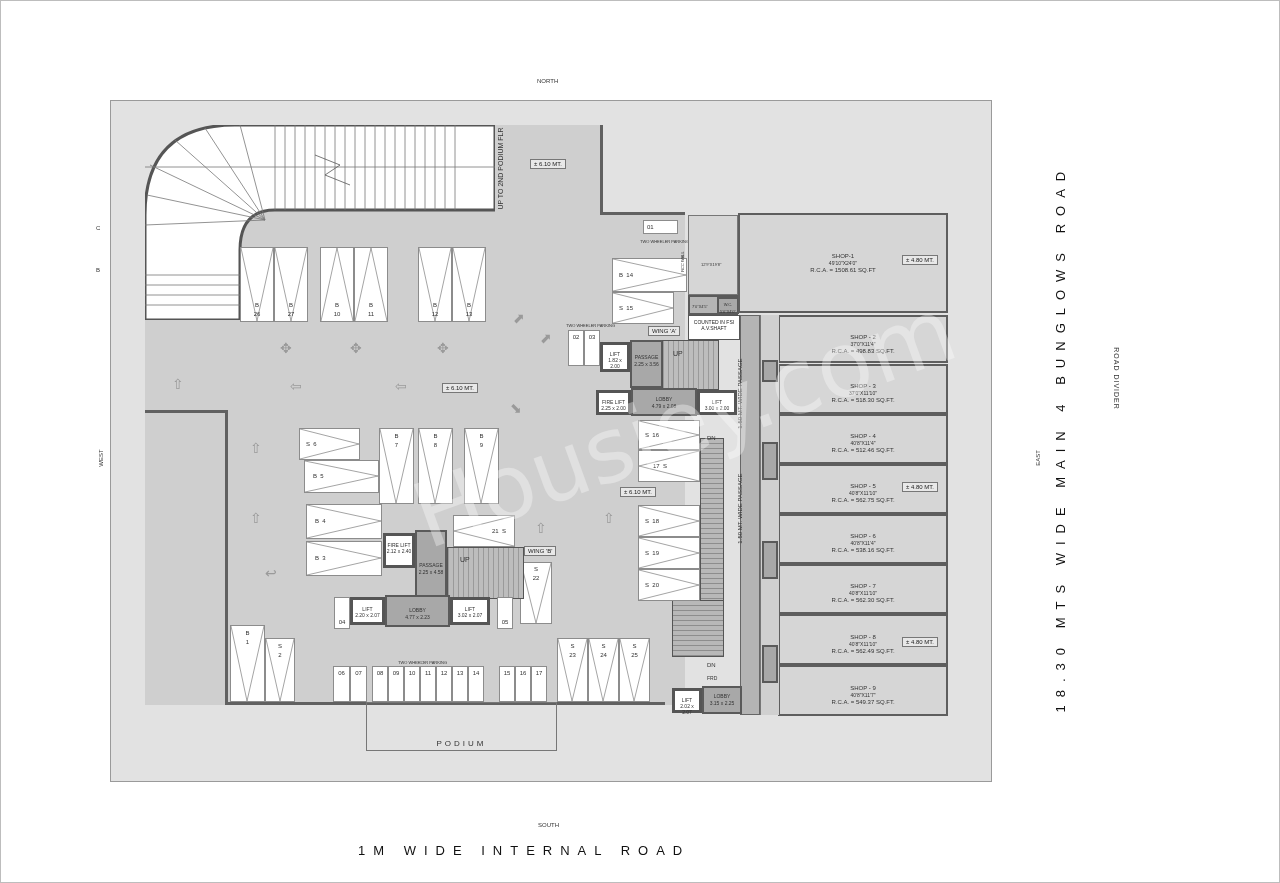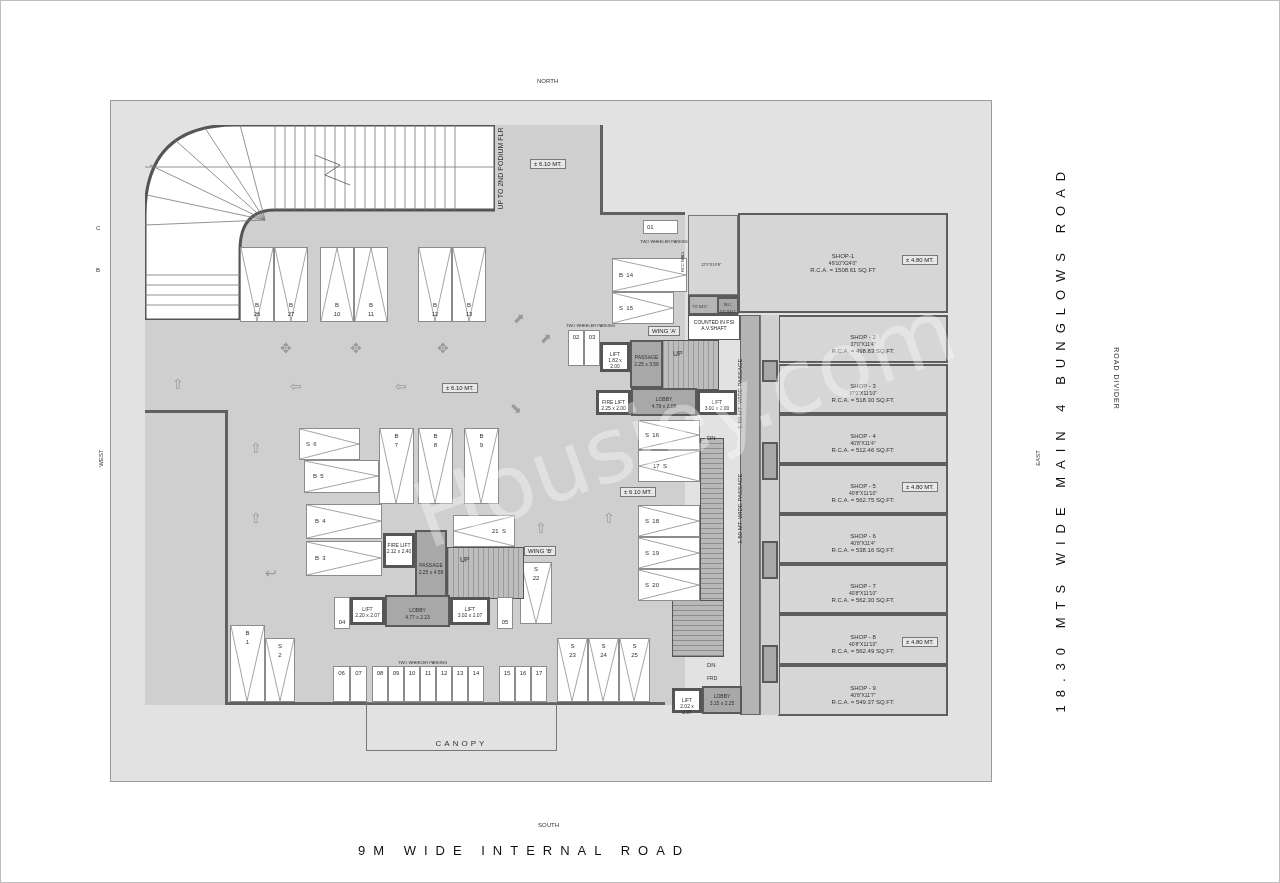--- a/index.html
+++ b/index.html
@@ -30,21 +30,21 @@
 
 <div class="frame"></div>
 
 <div class="compass" style="left:537px;top:78px;">NORTH</div>
 <div class="compass" style="left:538px;top:822px;">SOUTH</div>
 <div class="compass" style="left:1030px;top:455px;transform:rotate(-90deg);">EAST</div>
 <div class="compass" style="left:92px;top:455px;transform:rotate(-90deg);">WEST</div>
 <div class="compass" style="left:96px;top:225px;">C</div>
 <div class="compass" style="left:96px;top:267px;">B</div>
 
-<div class="road-text" style="left:358px;top:843px;">9M WIDE INTERNAL ROAD</div>
+<div class="road-text" style="left:358px;top:843px;">1M WIDE INTERNAL ROAD</div>
 <div class="road-text" style="left:860px;top:505px;transform:rotate(-90deg);transform-origin:center;width:400px;text-align:center;">18.30 MTS WIDE MAIN 4 BUNGLOWS ROAD</div>
 <div class="compass" style="left:1085px;top:375px;transform:rotate(90deg);font-size:7px;letter-spacing:1px;">ROAD DIVIDER</div>
 
 <div class="site"></div>
 
 <div class="floor" style="left:145px;top:125px;width:455px;height:580px;border-radius:90px 0 0 0;"></div>
 <div class="floor" style="left:225px;top:215px;width:460px;height:490px;"></div>
 <div class="floor" style="left:145px;top:325px;width:90px;height:85px;"></div>
 <div class="wall" style="left:145px;top:410px;width:82px;height:3px;"></div>
 <div class="wall" style="left:225px;top:410px;width:3px;height:295px;"></div>
@@ -421,21 +421,21 @@
     </div>
   <div class="car" style="position:relative;width:16px;height:36px;">
       <div class="t" style="top:2px;">16</div>
     </div>
   <div class="car" style="position:relative;width:16px;height:36px;">
       <div class="t" style="top:2px;">17</div>
     </div>
 </div>
 
 <div class="abs" style="left:366px;top:702px;width:191px;height:49px;border:1px solid #777;box-sizing:border-box;">
-  <div class="lbl" style="left:0;right:0;bottom:3px;font-size:8px;letter-spacing:3px;">CANOPY</div>
+  <div class="lbl" style="left:0;right:0;bottom:3px;font-size:8px;letter-spacing:3px;">PODIUM</div>
 </div>
 
 <div class="arrow" style="left:290px;top:378px;">⇦</div>
 <div class="arrow" style="left:395px;top:378px;">⇦</div>
 <div class="arrow" style="left:172px;top:376px;">⇧</div>
 <div class="arrow" style="left:280px;top:340px;">✥</div>
 <div class="arrow" style="left:350px;top:340px;">✥</div>
 <div class="arrow" style="left:437px;top:340px;">✥</div>
 <div class="arrow" style="left:513px;top:310px;">⬈</div>
 <div class="arrow" style="left:540px;top:330px;">⬈</div>

